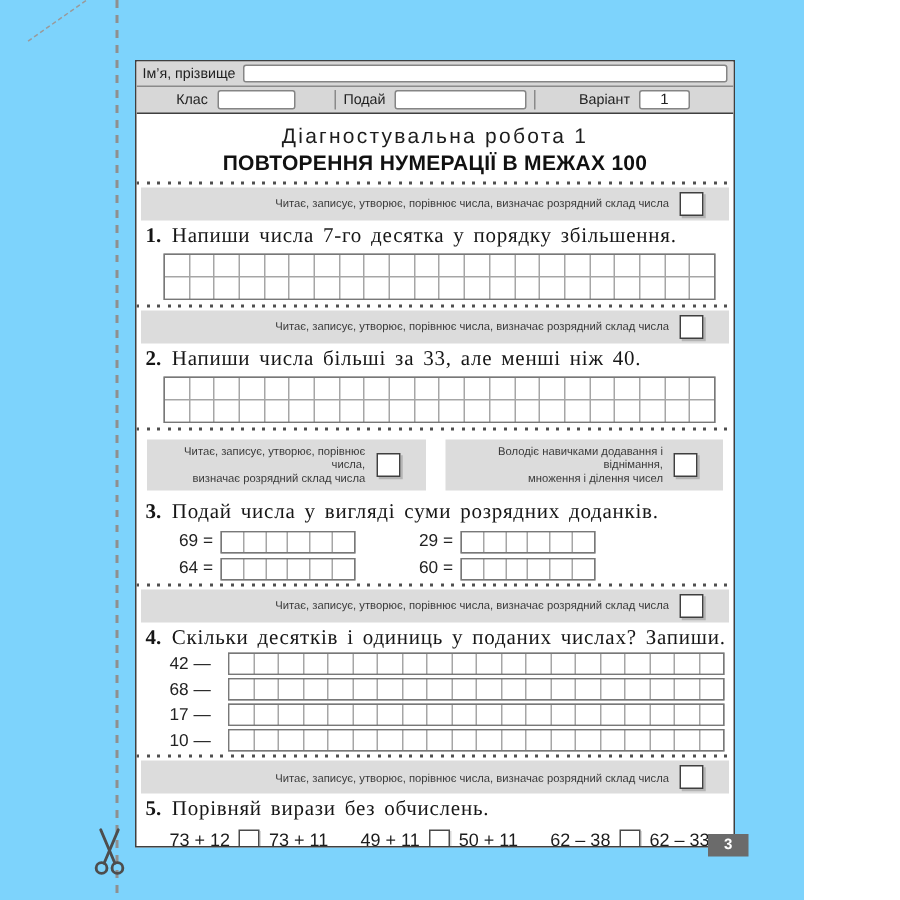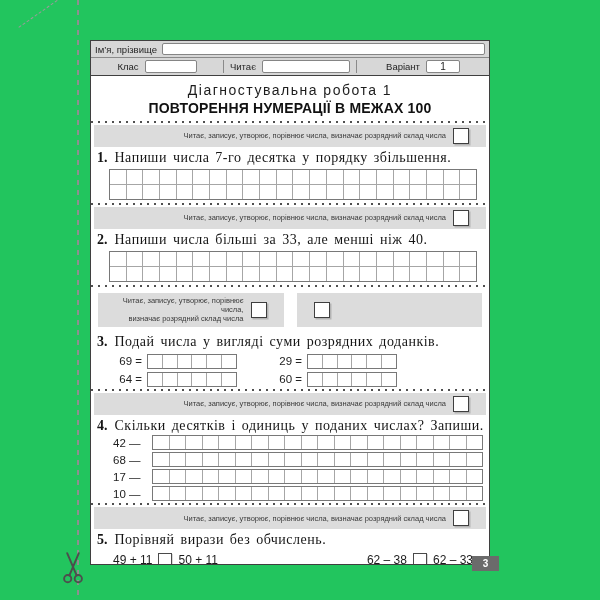--- a/index.html
+++ b/index.html
@@ -1,18 +1,18 @@
 <!DOCTYPE html>
 <html><head>
 <meta charset="utf-8">
 <style>
   * { box-sizing: border-box; margin: 0; padding: 0; }
   html, body { width: 600px; height: 600px; background: #ffffff; overflow: hidden;
     font-family: "Liberation Sans", sans-serif; }
-  .stage { position: relative; width: 600px; height: 600px; background: #22c55e; }
+  .stage { position: relative; width: 536px; height: 600px; background: #7dd3fc; }
 
   
   .cutline-v { position: absolute; left: 77px; top: 0; width: 2px; height: 600px;
     background: repeating-linear-gradient(180deg, #8f8f8f 0 5px, transparent 5px 10px); }
   .cutline-diag { position: absolute; left: 14px; top: 12px; width: 52px; height: 0;
     border-top: 1.5px dashed #9a9a9a; transform: rotate(-35deg); }
   .scissors { position: absolute; left: 60px; top: 549px; width: 26px; height: 36px; color: #4d4d4d; }
   .scissors svg { width: 100%; height: 100%; }
 
   
@@ -106,21 +106,21 @@
       <div class="band-row1">
         <span class="band-label">Ім’я, прізвище</span>
         <div class="ibox grow"></div>
       </div>
       <div class="band-row2">
         <div class="band-cell">
           <span class="band-label">Клас</span>
           <div class="ibox sbox-class"></div>
         </div>
         <div class="band-cell">
-          <span class="band-label">Читає</span>
+          <span class="band-label">Подай</span>
           <div class="ibox sbox-date"></div>
         </div>
         <div class="band-cell">
           <span class="band-label">Варіант</span>
           <div class="ibox sbox-variant">1</div>
         </div>
       </div>
     </div>
 
     <div class="title-block">
@@ -243,20 +243,24 @@
     <div class="dots"></div>
     <div class="skill-split">
       <div class="skill-bar">
         <span class="skill-text">
           <span>Читає, записує, утворює, порівнює числа,</span><br>
           <span>визначає розрядний склад числа</span>
         </span>
         <div class="chk"></div>
       </div>
       <div class="skill-bar">
+        <span class="skill-text">
+          <span>Володіє навичками додавання і віднімання,</span><br>
+          <span>множення і ділення чисел</span>
+        </span>
         <div class="chk"></div>
       </div>
     </div>
     <div class="task-head">
       <span class="task-num">3.</span>
       <span class="task-text">Подай числа у вигляді суми розрядних доданків.</span>
     </div>
     <div class="eq-block">
       <span class="eq-label">69 =</span>
       <div class="cells eq-cells" style="grid-template-columns: repeat(6, 1fr);">
@@ -411,20 +415,25 @@
     <div class="skill-bar">
       <span class="skill-text">Читає, записує, утворює, порівнює числа, визначає розрядний склад числа</span>
       <div class="chk"></div>
     </div>
     <div class="task-head">
       <span class="task-num">5.</span>
       <span class="task-text">Порівняй вирази без обчислень.</span>
     </div>
     <div class="cmp-row">
       <div class="cmp-group">
+        <span>73 + 12</span>
+        <div class="cmp-box"></div>
+        <span>73 + 11</span>
+      </div>
+      <div class="cmp-group">
         <span>49 + 11</span>
         <div class="cmp-box"></div>
         <span>50 + 11</span>
       </div>
       <div class="cmp-group">
         <span>62 – 38</span>
         <div class="cmp-box"></div>
         <span>62 – 33</span>
       </div>
     </div>

